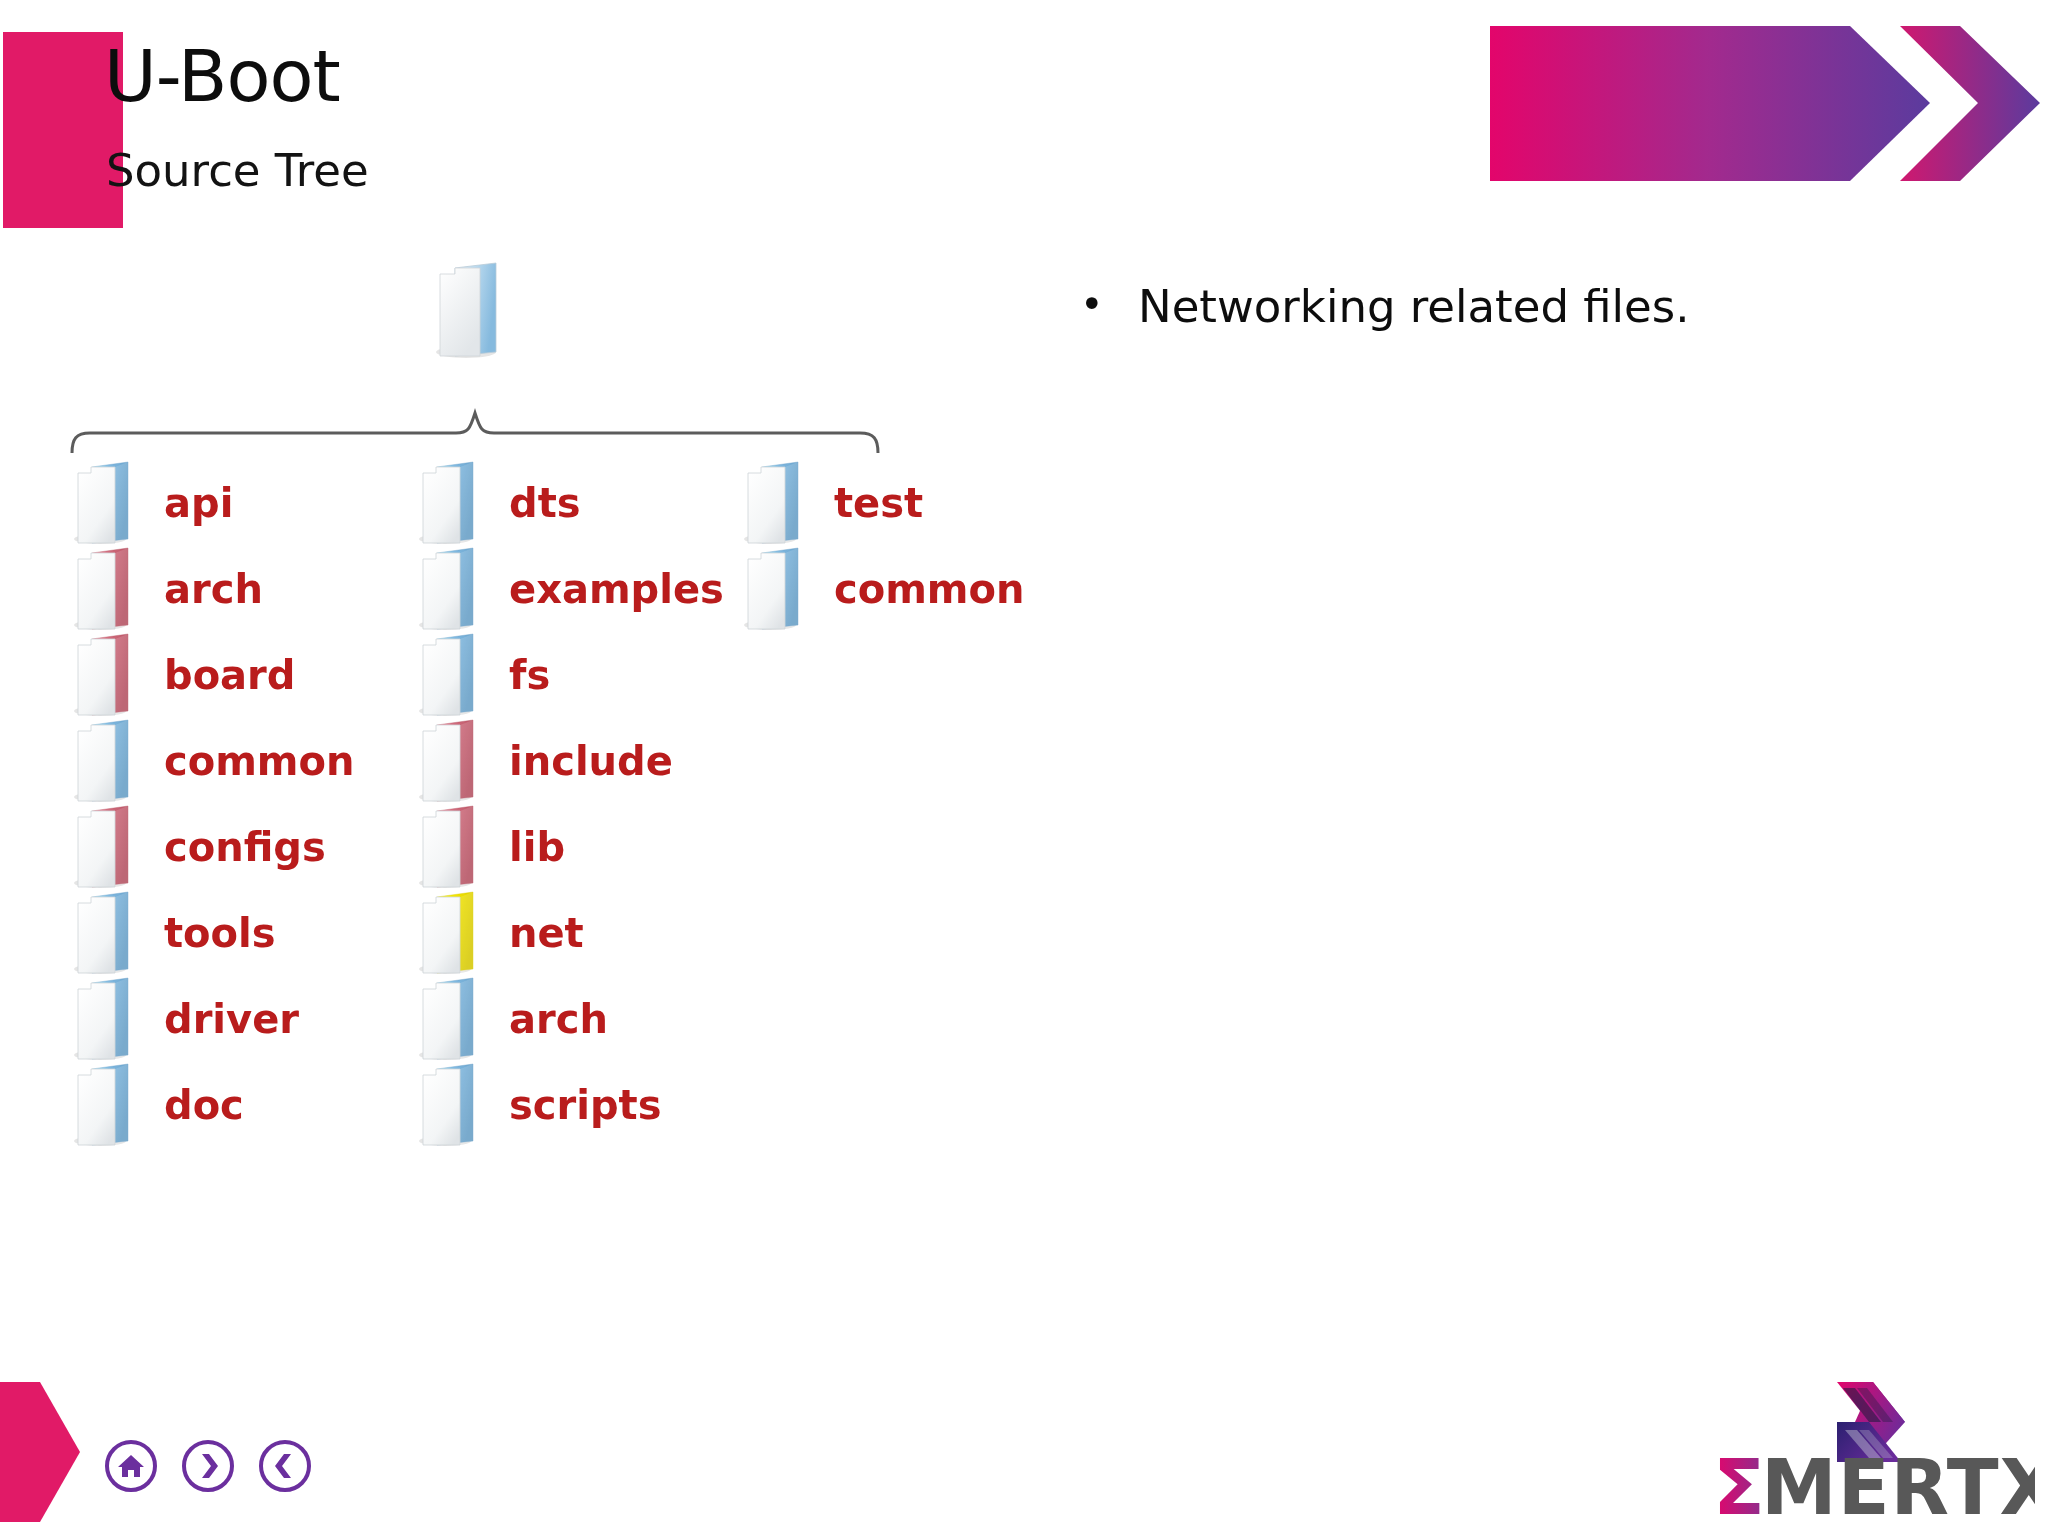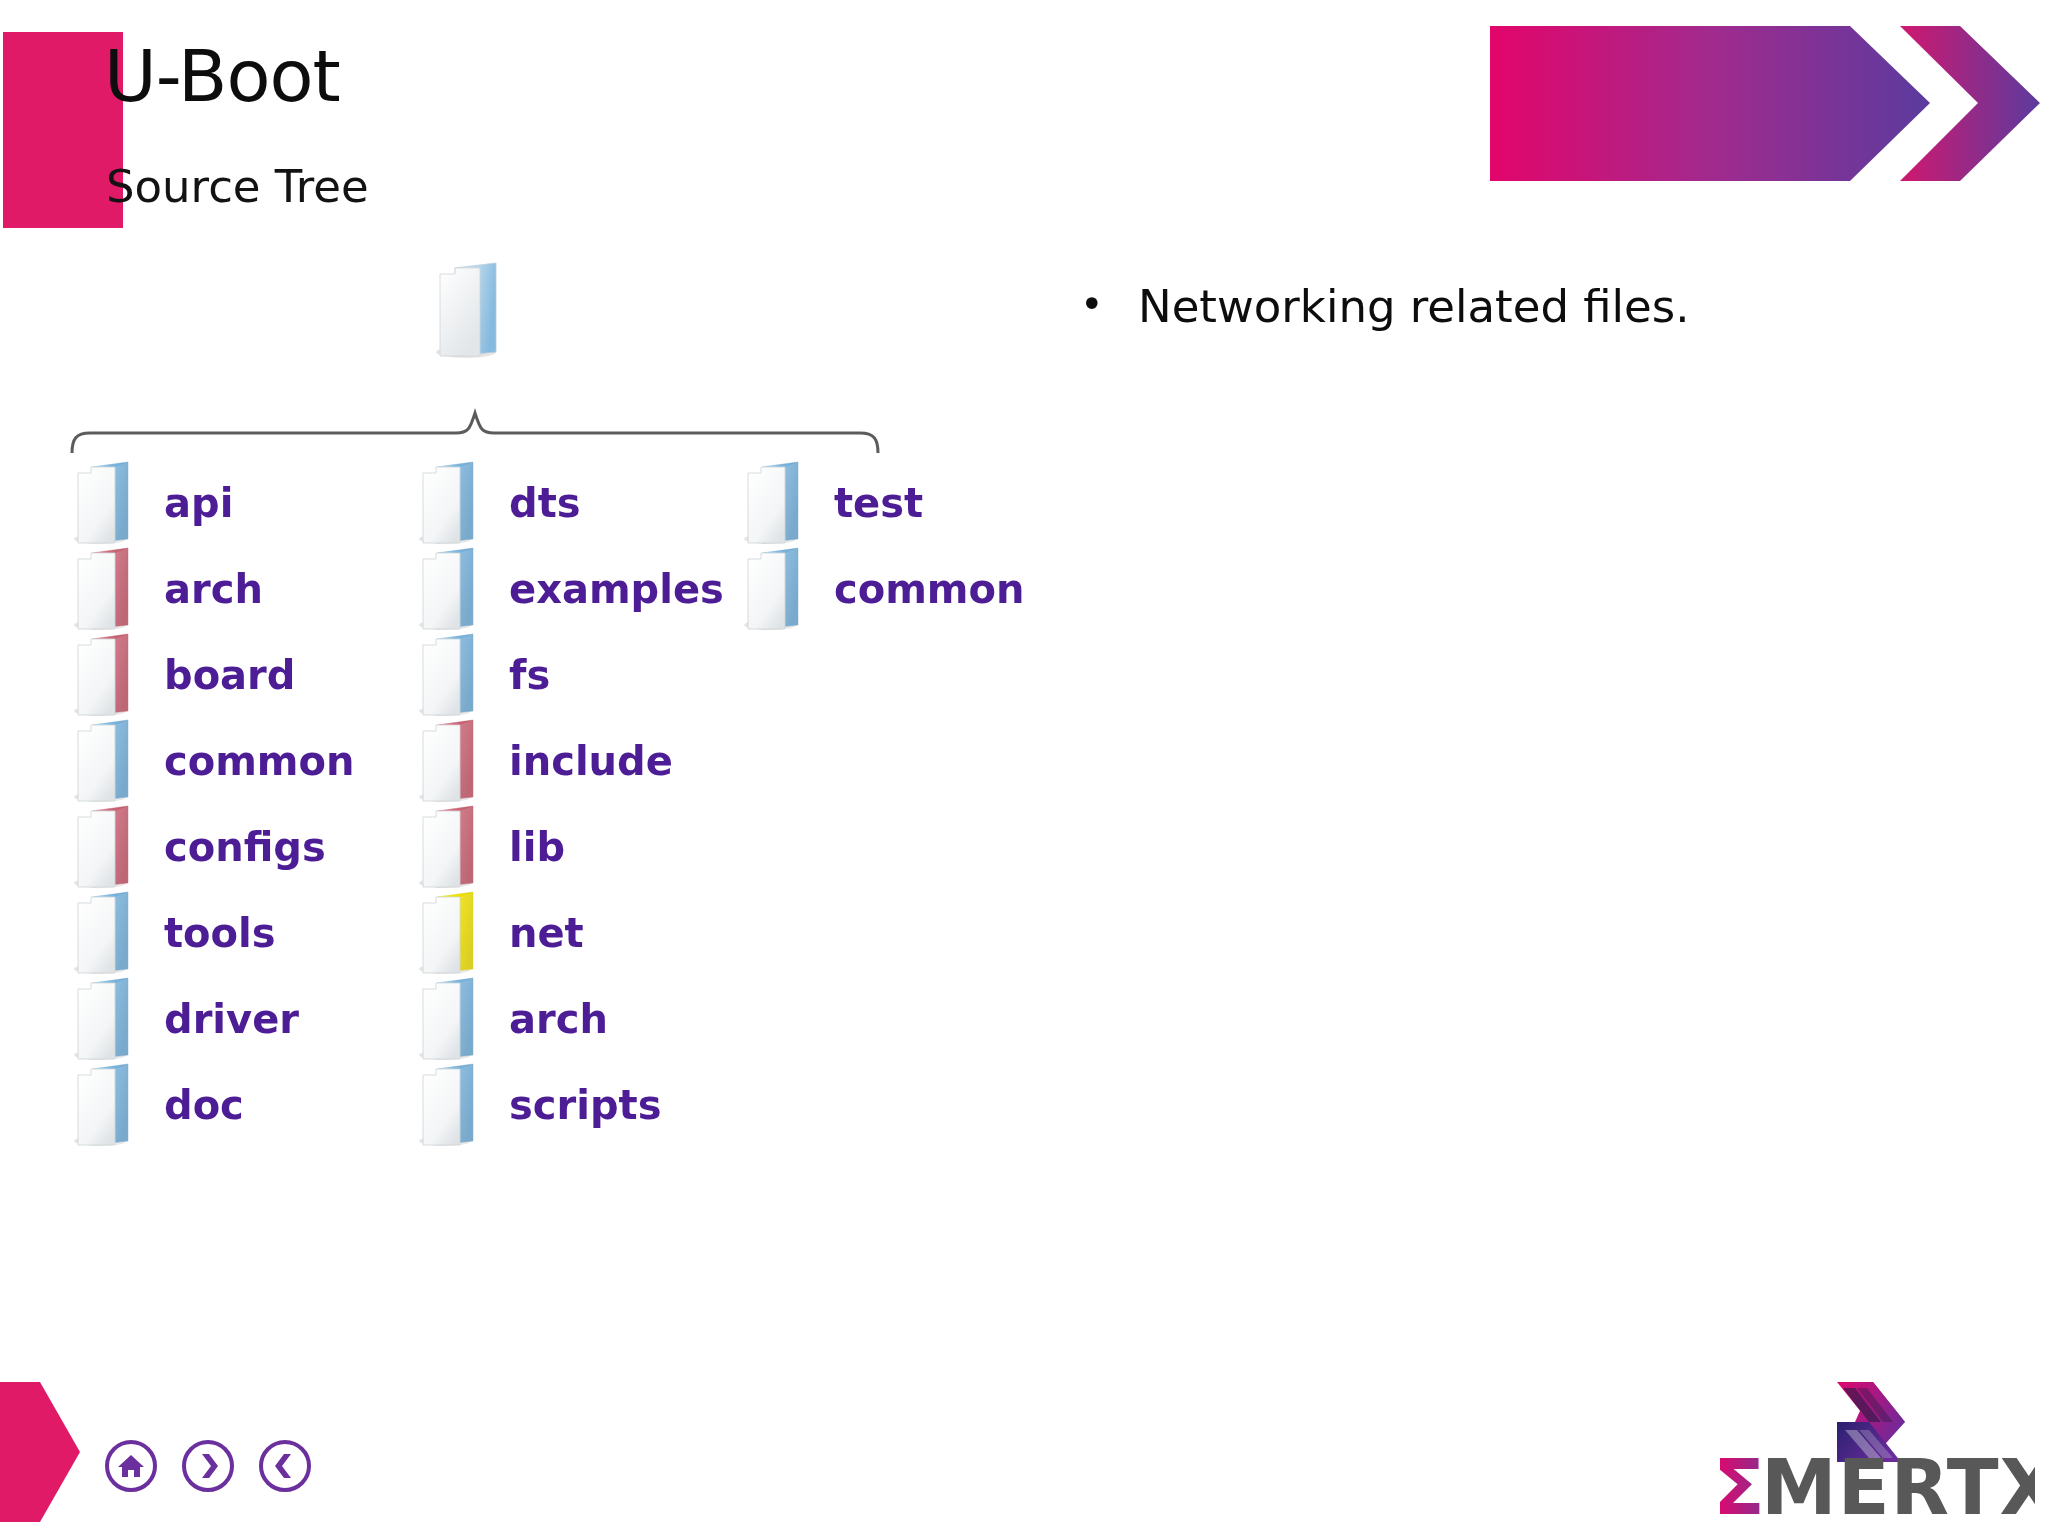--- a/index.html
+++ b/index.html
@@ -37,21 +37,20 @@
   }
   #slide-subtitle {
     position: absolute;
     left: 106px;
     top: 148px;
     font-size: 45px;
     font-weight: 400;
     color: #131313;
     line-height: 1;
     white-space: nowrap;
-    margin-top: 16px;
   }
   #header-arrow-graphic {
     position: absolute;
     left: 1490px;
     top: 26px;
     width: 550px;
     height: 155px;
   }
 
   
@@ -99,21 +98,21 @@
 
   .tree-item {
     display: flex;
     align-items: center;
     height: 86px;
     margin-bottom: 0px;
   }
   .tree-item-label {
     font-size: 40px;
     font-weight: bold;
-    color: #4c1d95;
+    color: #b91c1c;
     margin-left: 22px;
     white-space: nowrap;
     line-height: 1;
   }
 
   
   .folder-icon { flex: 0 0 auto; display:block; }
   .doc-icon { flex: 0 0 auto; display:block; }
 
   

